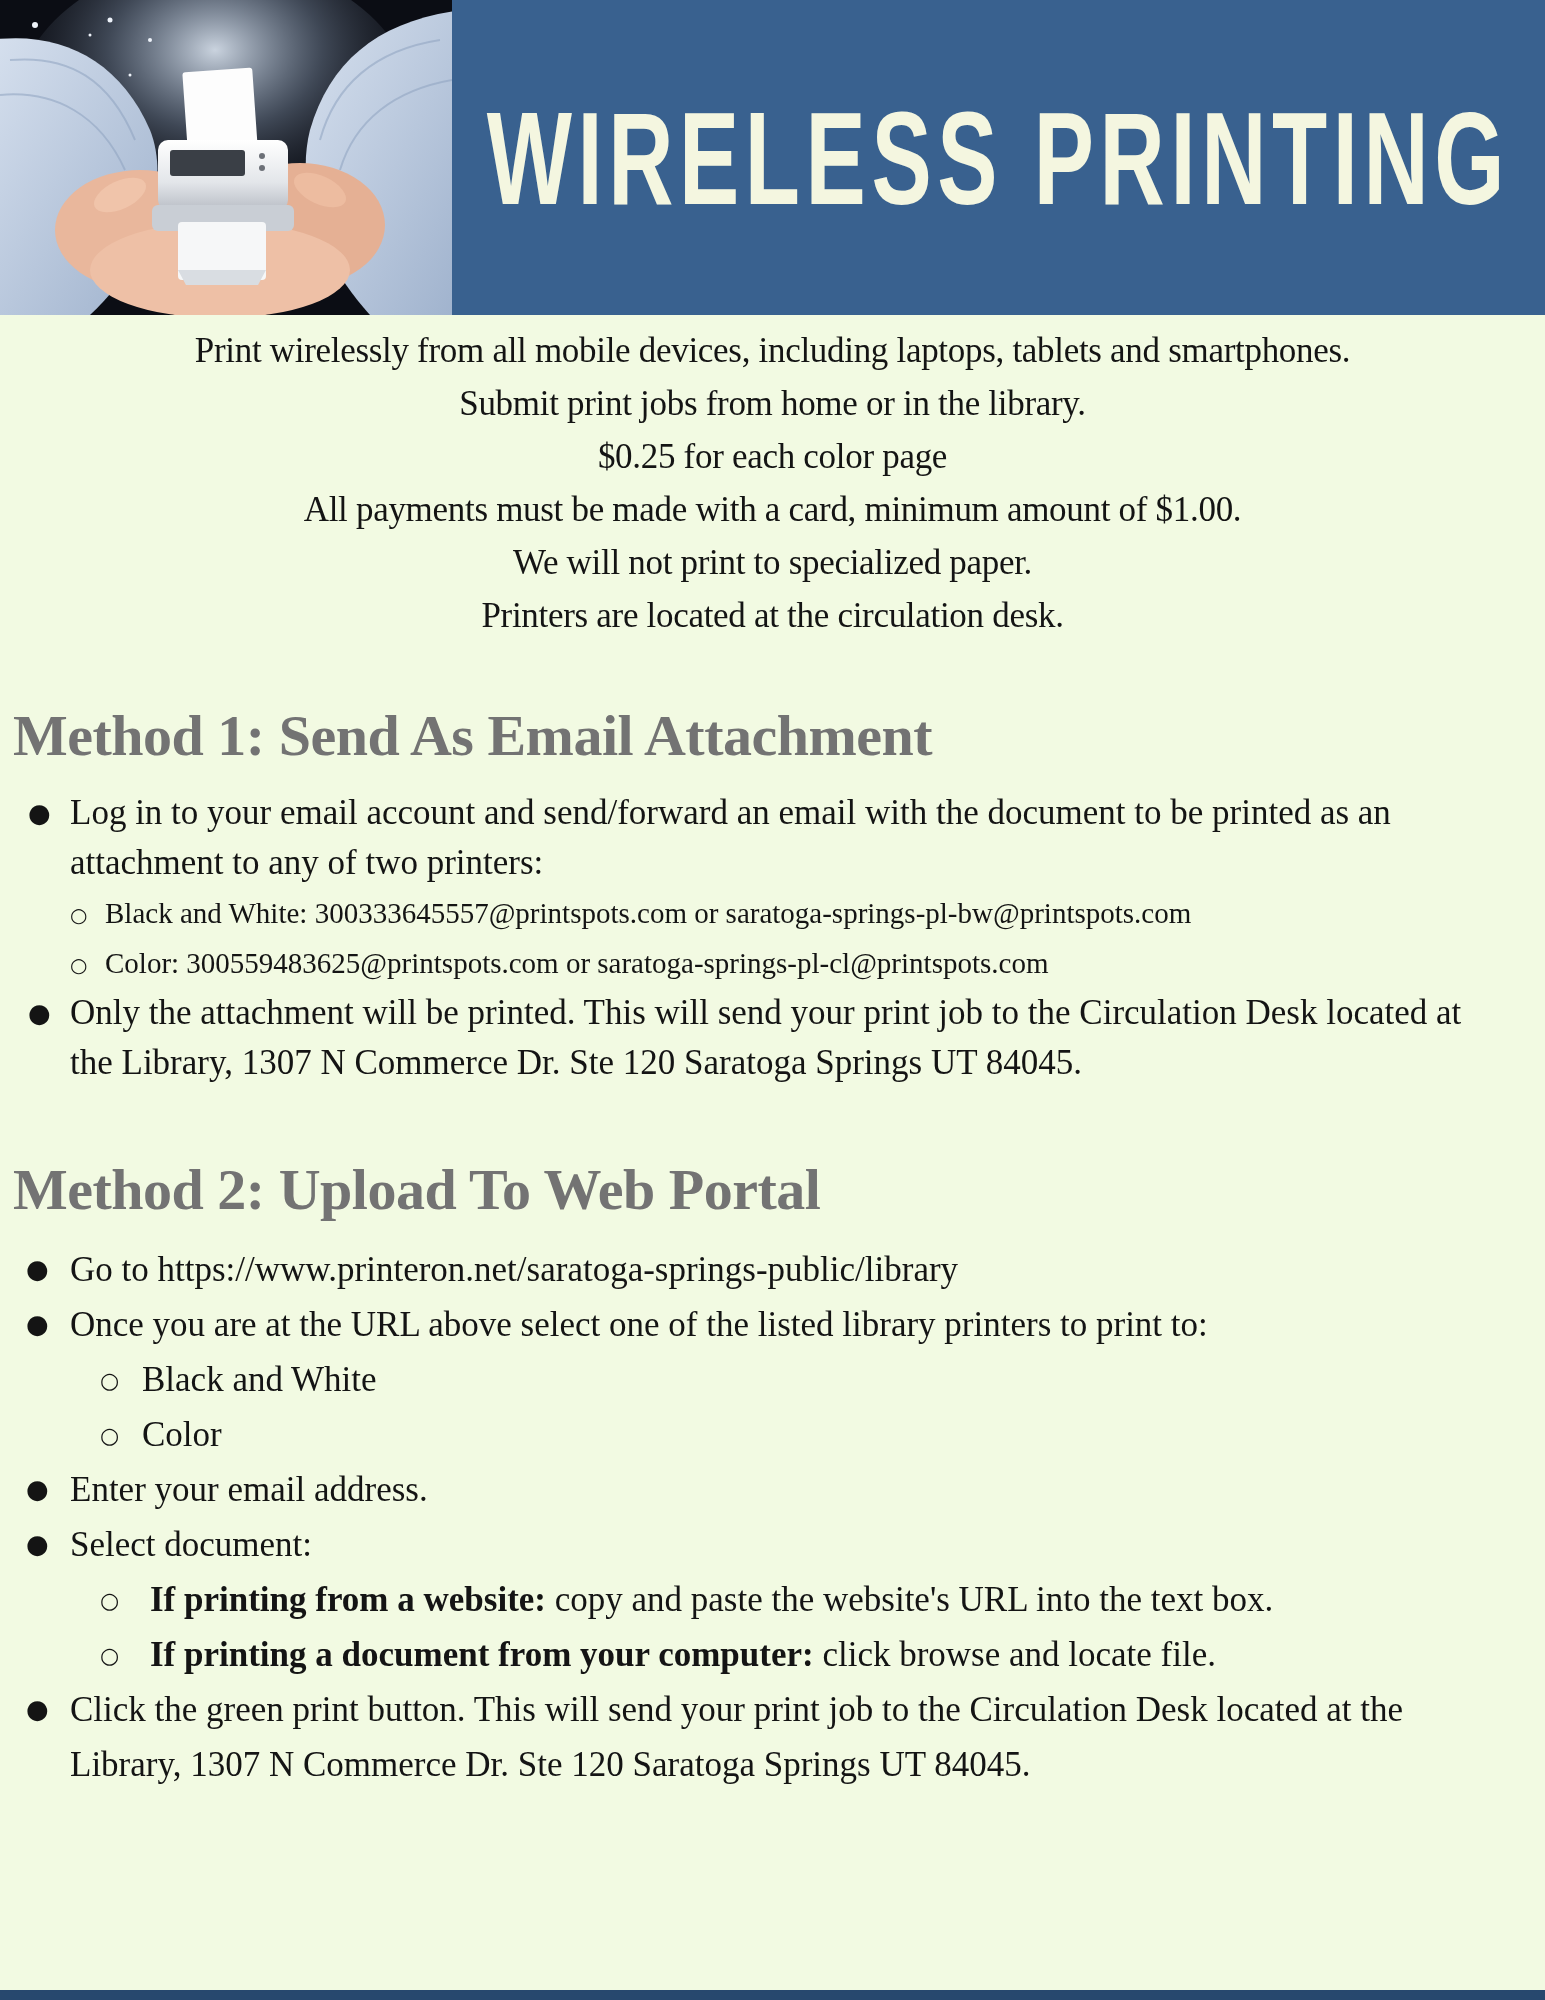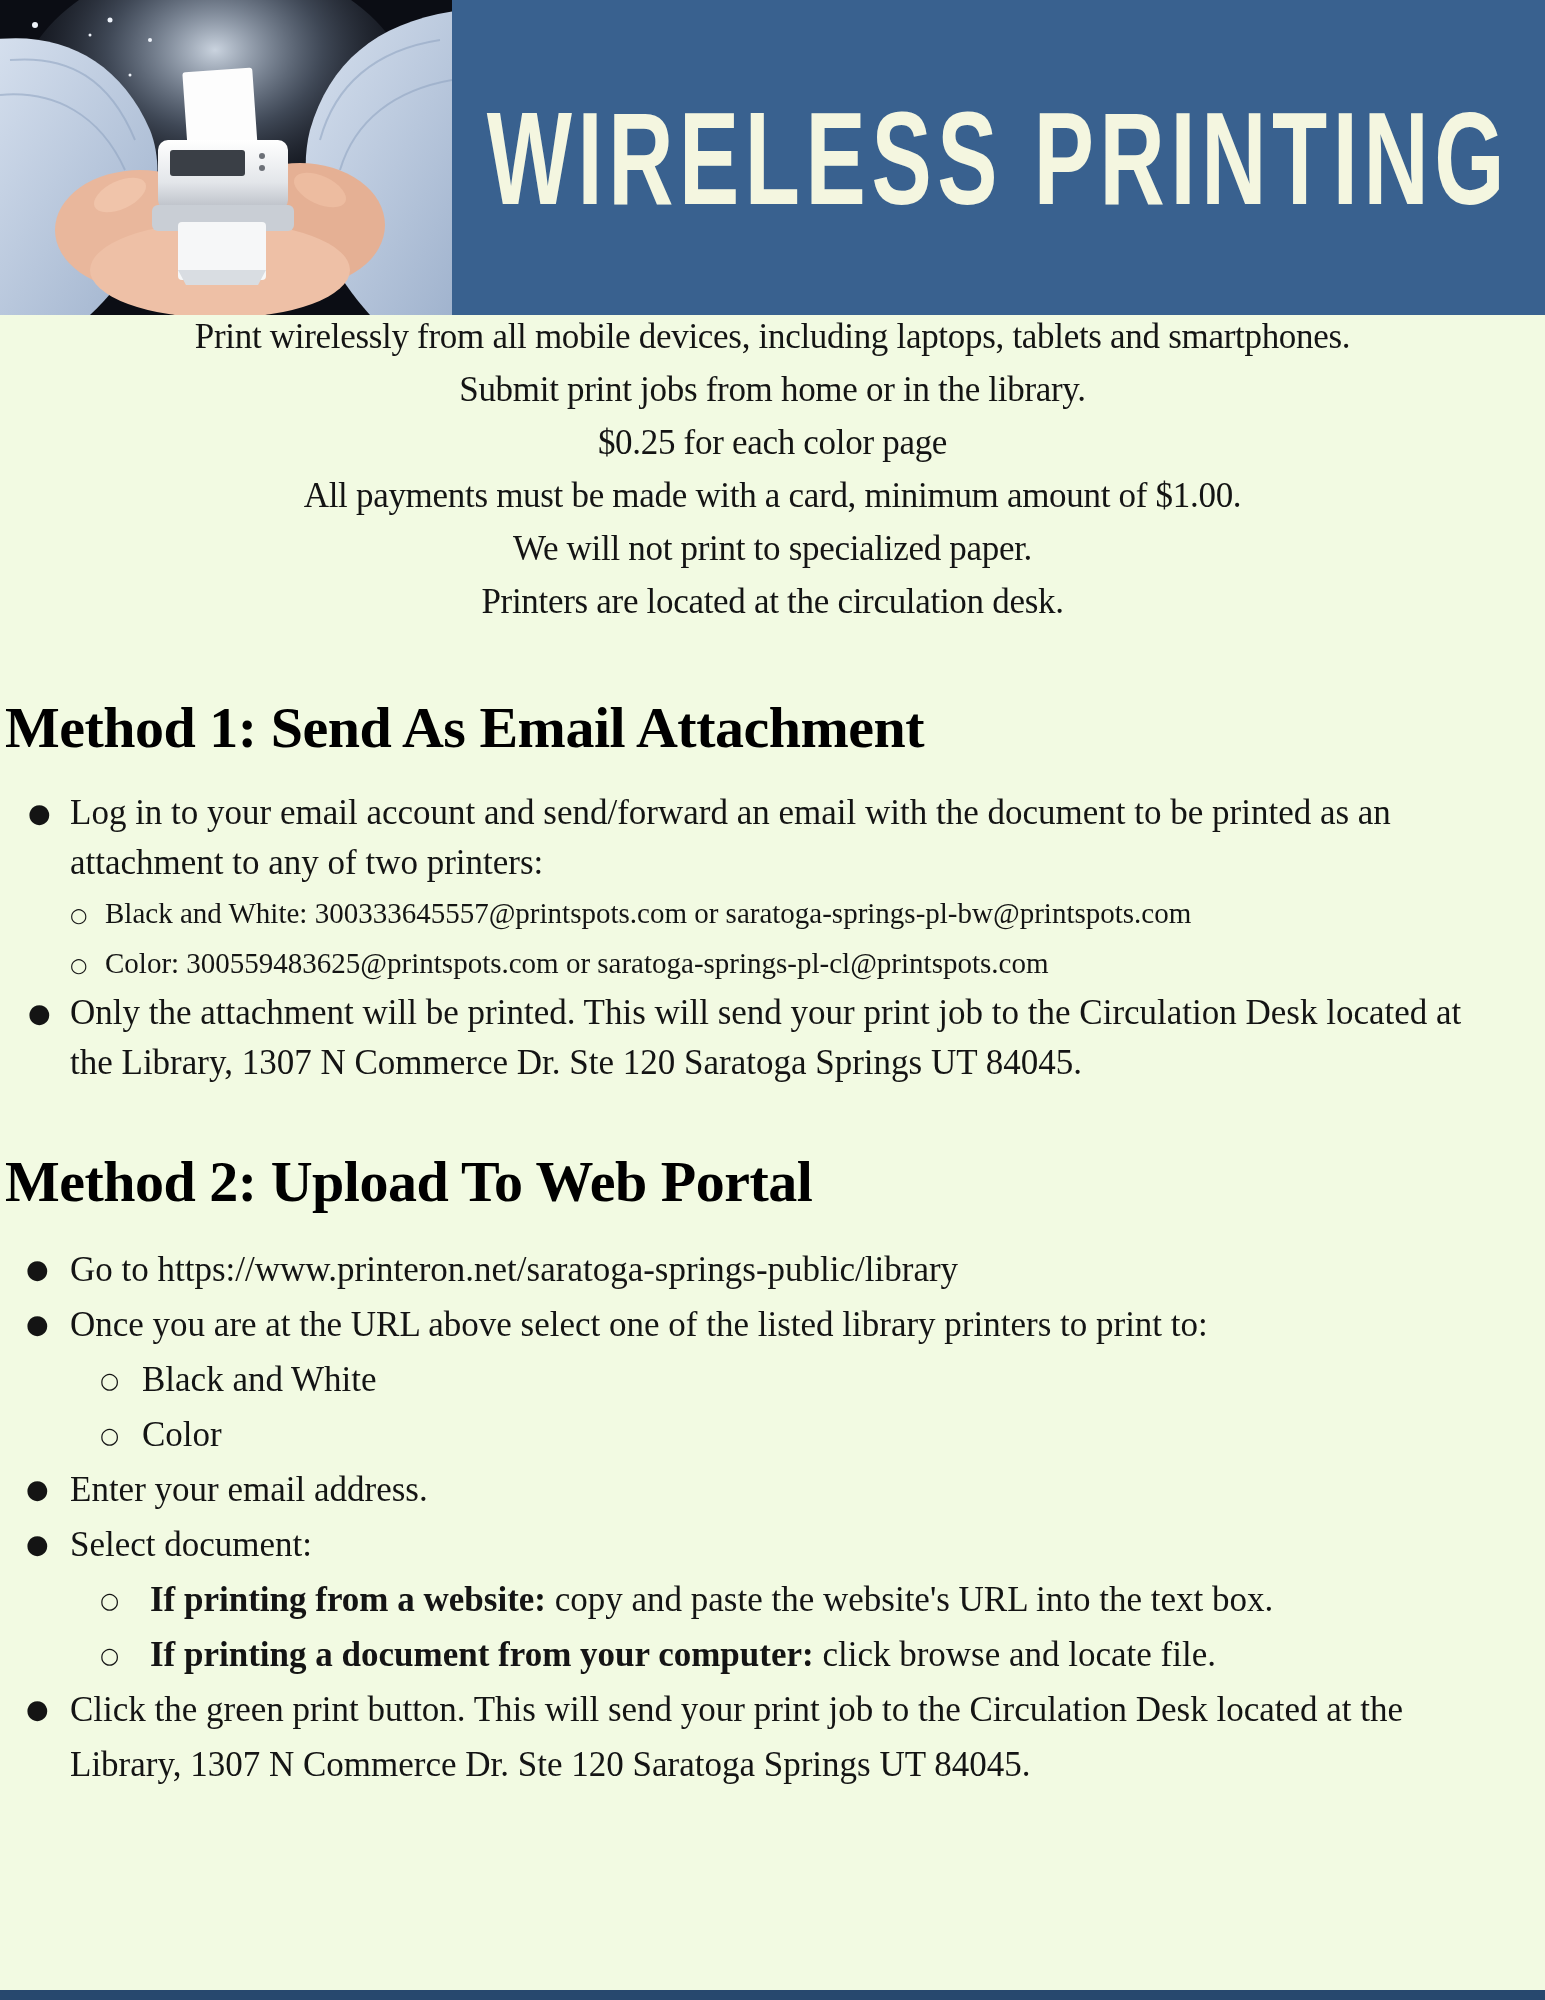--- a/index.html
+++ b/index.html
@@ -33,35 +33,35 @@
     font-size:96px;
     letter-spacing:6px;
     color:#f4f6e0;
     white-space:nowrap;
     transform:scale(0.94,1.38);
     transform-origin:center center;
   }
 
   
   .intro{
-    position:absolute;top:310px;left:0;width:1545px;
+    position:absolute;top:324px;left:0;width:1545px;
     text-align:center;
     font-size:35px;line-height:53px;
     letter-spacing:-0.3px;
   }
   .intro div{white-space:nowrap;}
 
   
   .method-heading{
     position:absolute;left:5px;
-    margin:0;
+    margin:8px;
     font-size:58px;line-height:60px;
     font-weight:700;
     letter-spacing:-0.5px;
-    color:#000000;
+    color:#737373;
   }
   #m1-heading{top:698px;}
   #m2-heading{top:1152px;}
 
   
   ul.blist{list-style:none;margin:0;padding:0;position:absolute;left:0;width:1500px;}
   #m1-list{top:788px;}
   #m2-list{top:1242px;}
 
   li{position:relative;}

